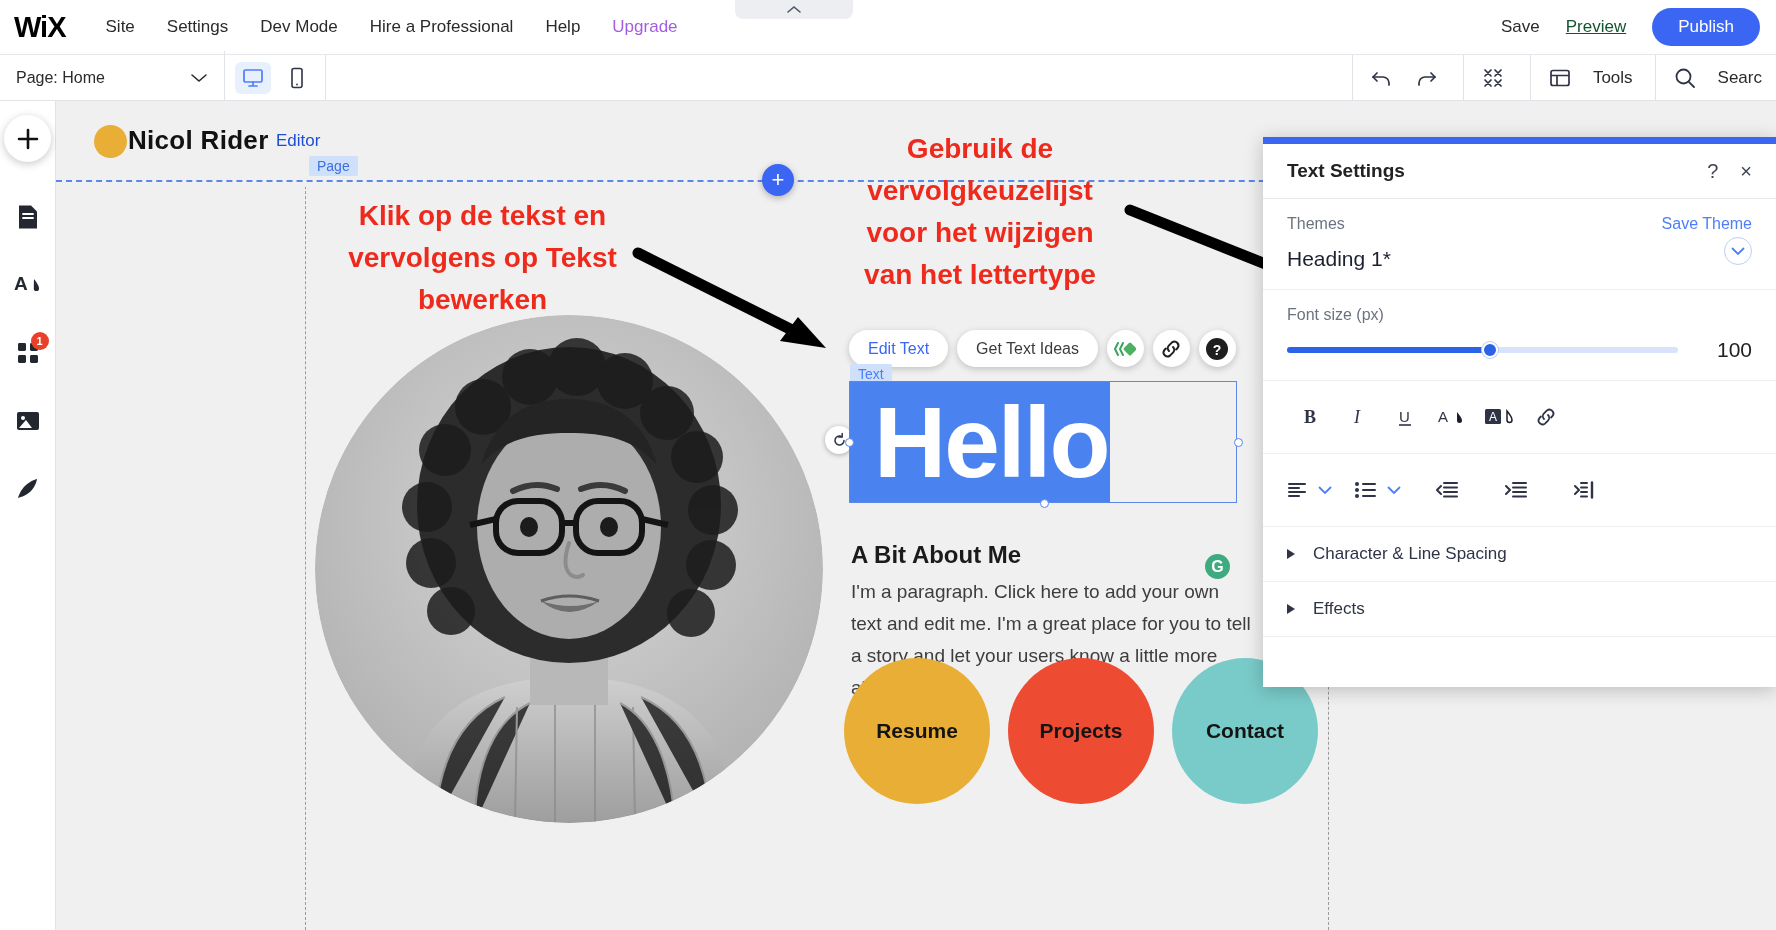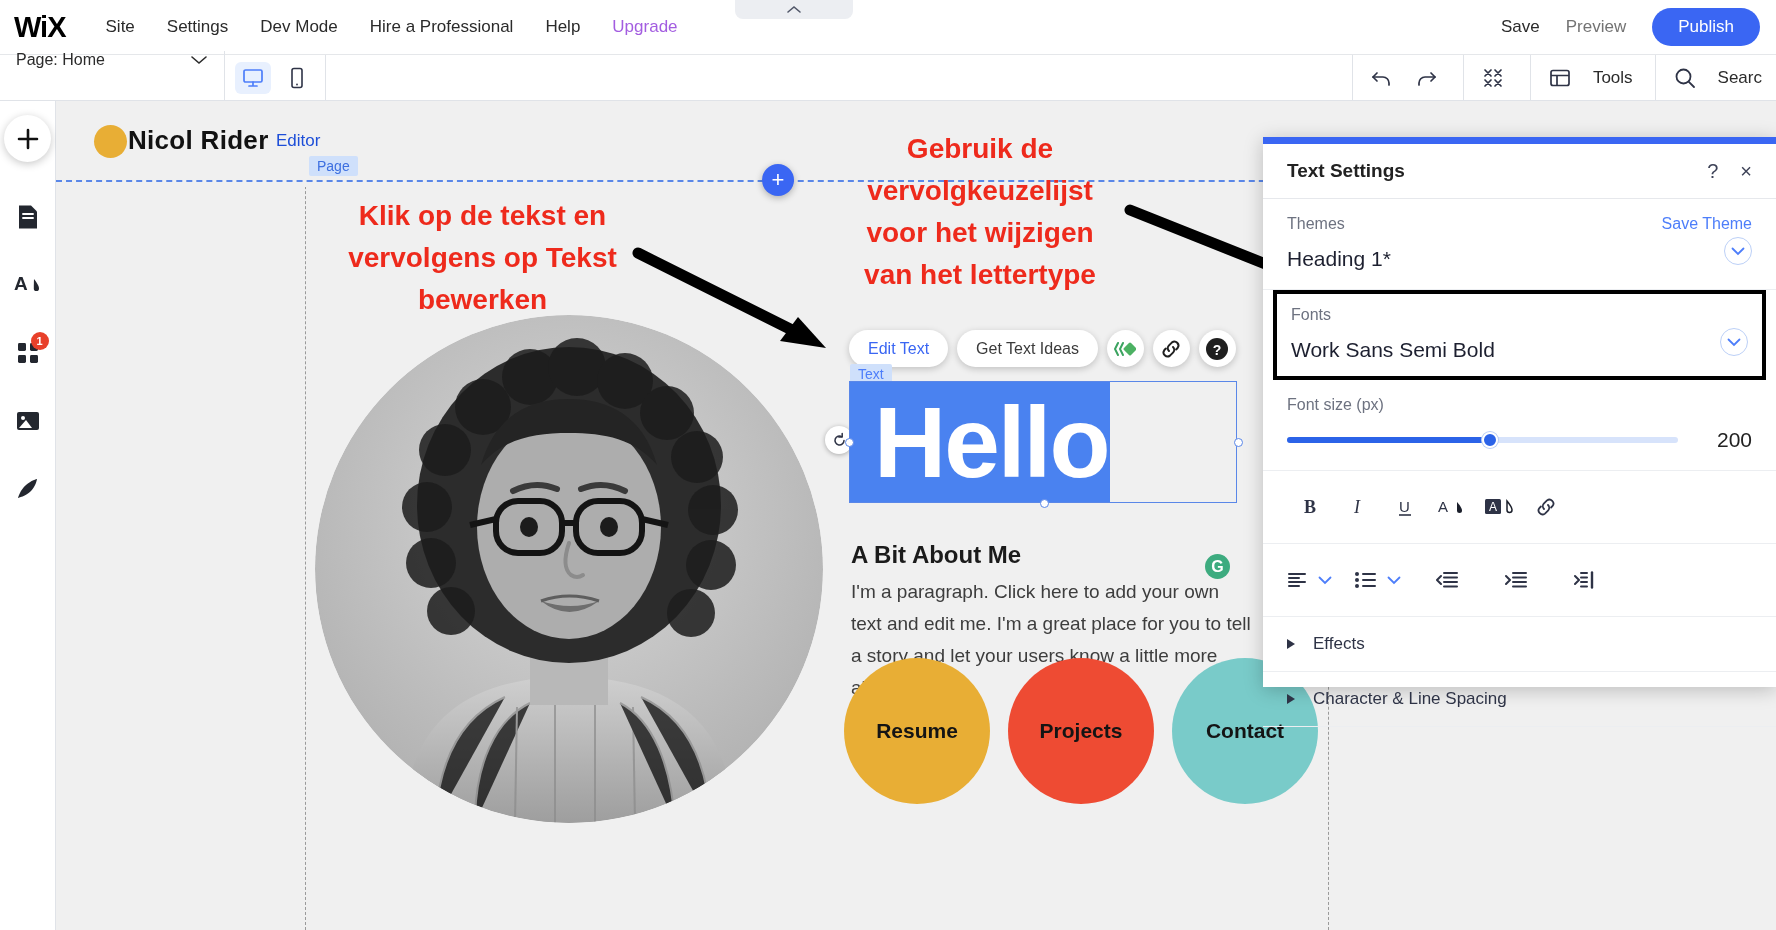--- a/index.html
+++ b/index.html
@@ -21,42 +21,42 @@
     margin-left: 14px; font-size: 29px; font-weight: 700; letter-spacing: -1px;
     color: #000; font-family: "Liberation Sans", sans-serif;
   }
   .topnav { display: flex; align-items: center; margin-left: 40px; gap: 32px; }
   .topnav-item {
     font-size: 17px; color: #2b2b2b; cursor: pointer; white-space: nowrap;
   }
   .topnav-item.upgrade { color: #a35de0; }
   .topright { margin-left: auto; display: flex; align-items: center; gap: 26px; margin-right: 16px; }
   .tr-save { font-size: 17px; color: #2b2b2b; cursor: pointer; }
-  .tr-preview { font-size: 17px; color: #737373; cursor: pointer; }
+  .tr-preview { font-size: 17px; color: #14532d; cursor: pointer; text-decoration: underline; }
   .tr-publish {
     background: #3a66f3; color: #fff; font-size: 17px;
     padding: 9px 26px; border-radius: 20px; cursor: pointer;
   }
 
   
   .collapse-tab {
     position: absolute; left: 735px; top: 0; width: 118px; height: 19px;
     background: #eceef2; border-radius: 0 0 8px 8px;
     display: flex; align-items: center; justify-content: center;
     color: #515769; font-size: 12px;
   }
 
   
   .toolbar2 {
     position: absolute; left: 0; top: 55px; width: 1776px; height: 46px;
     background: #fff; border-bottom: 1px solid #e0e3e8;
     display: flex; align-items: center;
   }
   .page-select {
-    display: flex; width: 225px; height: 53px;
+    display: flex; align-items: center; width: 225px; height: 53px;
     padding: 0 16px; cursor: pointer; border-right: 1px solid #e0e3e8;
   }
   .page-select .lbl { font-size: 16px; color: #2b2b2b; }
   .page-select .chev { margin-left: auto; color: #2b2b2b; }
   .viewmode { display: flex; align-items: center; height: 46px; padding: 0 10px;
     border-right: 1px solid #e0e3e8; gap: 8px; }
   .vm-btn { width: 36px; height: 32px; display: flex; align-items: center;
     justify-content: center; border-radius: 6px; cursor: pointer; }
   .vm-btn.active { background: #e8f0fe; }
   .tb-right { margin-left: auto; display: flex; align-items: center; height: 46px; gap: 8px; }
@@ -574,40 +574,29 @@
       <div class="sec-row" style="margin-top:4px;">
         <span class="sec-val">Heading 1*</span>
         <span class="chev-circle">
           <svg width="14" height="9" viewBox="0 0 14 9">
               <path d="M1.5 1.5 L7 7 L12.5 1.5" stroke="#4d7efa" stroke-width="1.8" fill="none" stroke-linecap="round"></path>
             </svg>
         </span>
       </div>
     </div>
 
-    <div class="fonts-sec">
-      <div class="sec-lbl">Fonts</div>
-      <div class="sec-row" style="margin-top:4px;">
-        <span class="sec-val">Work Sans Semi Bold</span>
-        <span class="chev-circle">
-          <svg width="14" height="9" viewBox="0 0 14 9">
-              <path d="M1.5 1.5 L7 7 L12.5 1.5" stroke="#4d7efa" stroke-width="1.8" fill="none" stroke-linecap="round"></path>
-            </svg>
-        </span>
-      </div>
-    </div>
 
     <div class="panel-sec">
       <div class="sec-lbl">Font size (px)</div>
       <div class="slider-row">
         <span class="slider-track">
           <span class="slider-fill"></span>
           <span class="slider-knob"></span>
         </span>
-        <span class="slider-num">200</span>
+        <span class="slider-num">100</span>
       </div>
     </div>
 
     <div class="fmt-row">
       <div class="fmt-btn">
         <svg width="20" height="22" viewBox="0 0 20 22">
           <text x="3" y="17" font-family="Liberation Serif, serif" font-size="18" font-weight="700" fill="#2e3346">B</text>
         </svg>
       </div>
       <div class="fmt-btn">
@@ -678,21 +667,21 @@
         <svg width="22" height="18" viewBox="0 0 22 18">
           <path d="M1 5 L5 9 L1 13" stroke="#2e3346" stroke-width="2" fill="none" stroke-linecap="round" stroke-linejoin="round"></path>
           <path d="M7 2 H13 M7 6.5 H13 M7 11 H13 M7 15.5 H13" stroke="#2e3346" stroke-width="2" stroke-linecap="round"></path>
           <path d="M18 1.5 V16.5" stroke="#2e3346" stroke-width="2.4" stroke-linecap="round"></path>
         </svg>
       </div>
     </div>
 
     <div class="accordion">
       <span class="acc-tri"></span>
-      <span class="acc-lbl">Effects</span>
+      <span class="acc-lbl">Character &amp; Line Spacing</span>
     </div>
     <div class="accordion">
       <span class="acc-tri"></span>
-      <span class="acc-lbl">Character &amp; Line Spacing</span>
+      <span class="acc-lbl">Effects</span>
     </div>
   </div>
 
 </div>
 
 </body></html>

